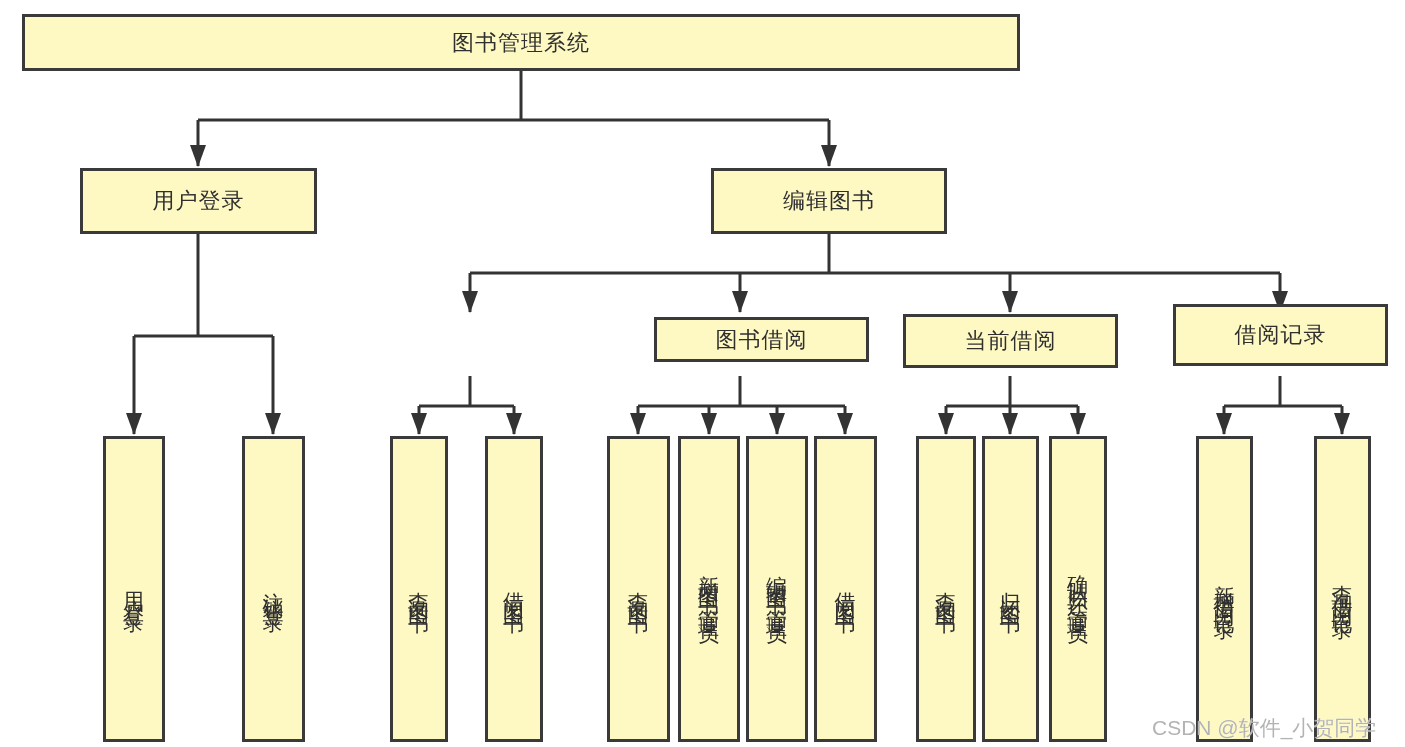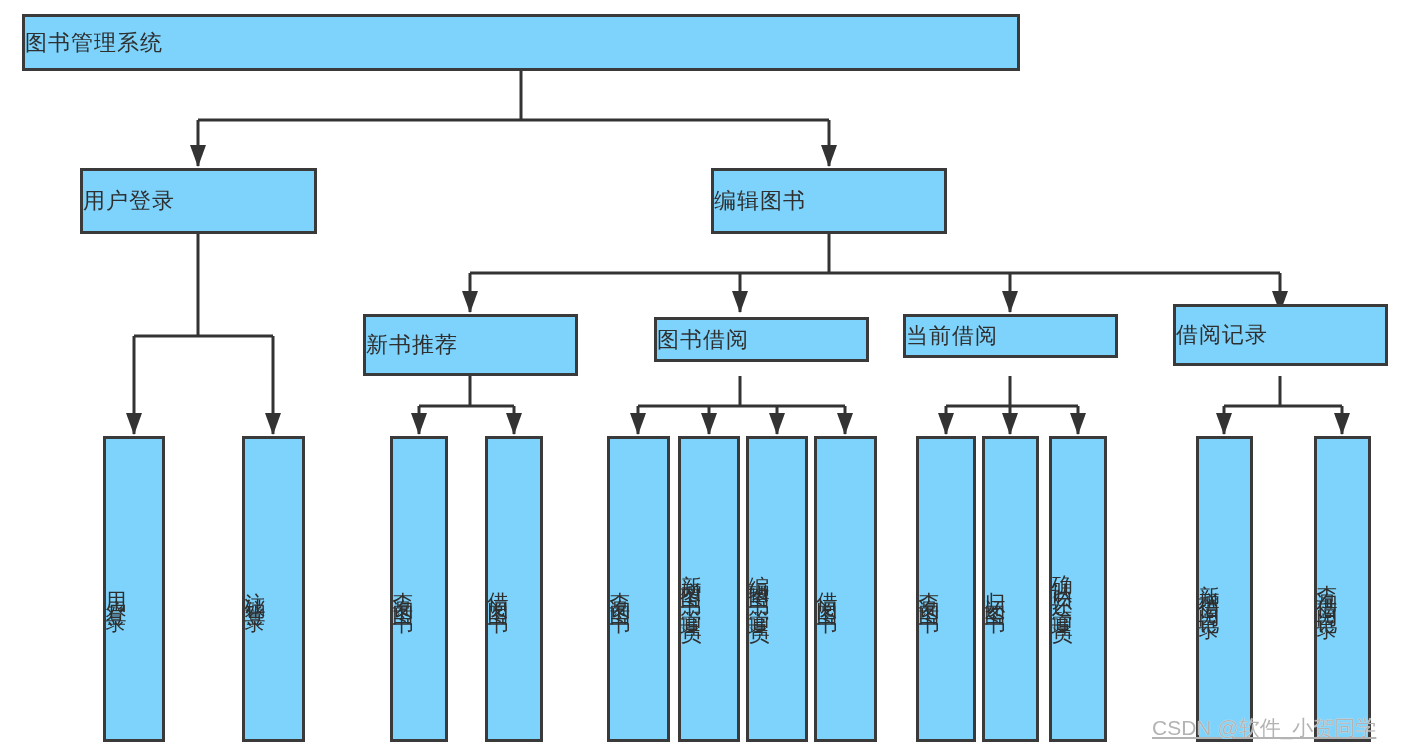--- a/index.html
+++ b/index.html
@@ -13,42 +13,43 @@
   }
   #wires {
     position: absolute;
     left: 0; top: 0;
     width: 1405px; height: 747px;
     z-index: 1;
   }
   .node {
     position: absolute;
     box-sizing: border-box;
-    background: #7dd3fc;
+    background: #fef9c3;
     border: 3px solid #3a3a3a;
     display: flex;
     align-items: center;
+    justify-content: center;
     z-index: 2;
     color: #2f2f2f;
   }
   .hnode { font-size: 22px; letter-spacing: 1px; }
   .vnode { font-size: 21px; }
   .vnode .vtext {
     writing-mode: vertical-rl;
     letter-spacing: 7px;
     line-height: 1;
     white-space: nowrap;
   }
   
   .n-root        { left: 22px;   top: 14px;  width: 998px; height: 57px; }
   .n-user-login  { left: 80px;   top: 168px; width: 237px; height: 66px; }
   .n-book-mgmt   { left: 711px;  top: 168px; width: 236px; height: 66px; }
   .n-new-rec     { left: 363px;  top: 314px; width: 215px; height: 62px; }
   .n-borrowing   { left: 633px;  top: 317px; width: 215px; height: 45px; margin-left: 21px; }
-  .n-current     { left: 903px;  top: 314px; width: 215px; height: 44px; }
+  .n-current     { left: 903px;  top: 314px; width: 215px; height: 54px; }
   .n-records     { left: 1173px; top: 304px; width: 215px; height: 62px; }
   
   .leaf { top: 436px; height: 306px; }
   .l-1a { left: 103px;  width: 62px; }
   .l-1b { left: 242px;  width: 63px; }
   .l-2a { left: 390px;  width: 58px; }
   .l-2b { left: 485px;  width: 58px; }
   .l-3a { left: 607px;  width: 63px; }
   .l-3b { left: 678px;  width: 62px; }
   .l-3c { left: 746px;  width: 62px; }
@@ -60,21 +61,20 @@
   .l-5b { left: 1314px; width: 57px; }
   #watermark {
     position: absolute;
     left: 1152px;
     top: 714px;
     z-index: 3;
     font-size: 21px;
     color: #b3b3b3;
     white-space: nowrap;
     text-shadow: 0 0 1px #ffffff;
-    text-decoration: underline;
   }
 </style>
 </head>
 <body>
 
 <div id="canvas">
 
   <svg id="wires" viewBox="0 0 1405 747" xmlns="http://www.w3.org/2000/svg">
     <defs>
       <marker id="ah" markerUnits="userSpaceOnUse" markerWidth="24" markerHeight="16" refX="21" refY="8" orient="auto">
@@ -129,23 +129,20 @@
     <span>图书管理系统</span>
   </div>
 
   <div class="node hnode n-user-login">
     <span>用户登录</span>
   </div>
   <div class="node hnode n-book-mgmt">
     <span>编辑图书</span>
   </div>
 
-  <div class="node hnode n-new-rec">
-    <span>新书推荐</span>
-  </div>
   <div class="node hnode n-borrowing">
     <span>图书借阅</span>
   </div>
   <div class="node hnode n-current">
     <span>当前借阅</span>
   </div>
   <div class="node hnode n-records">
     <span>借阅记录</span>
   </div>
 

